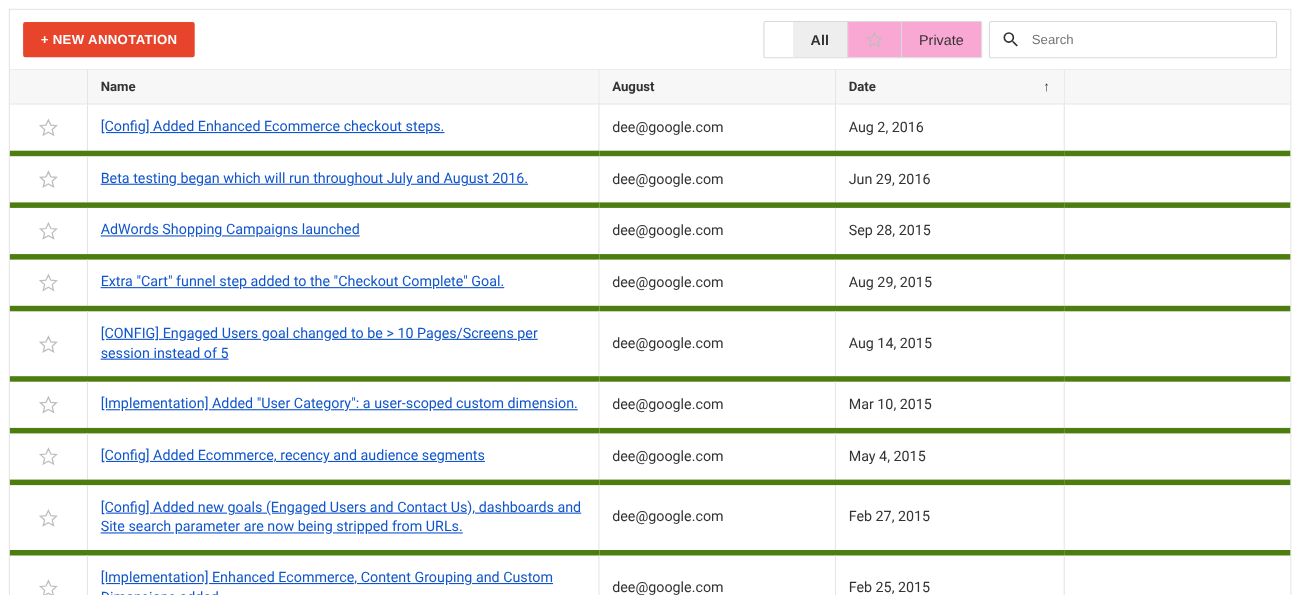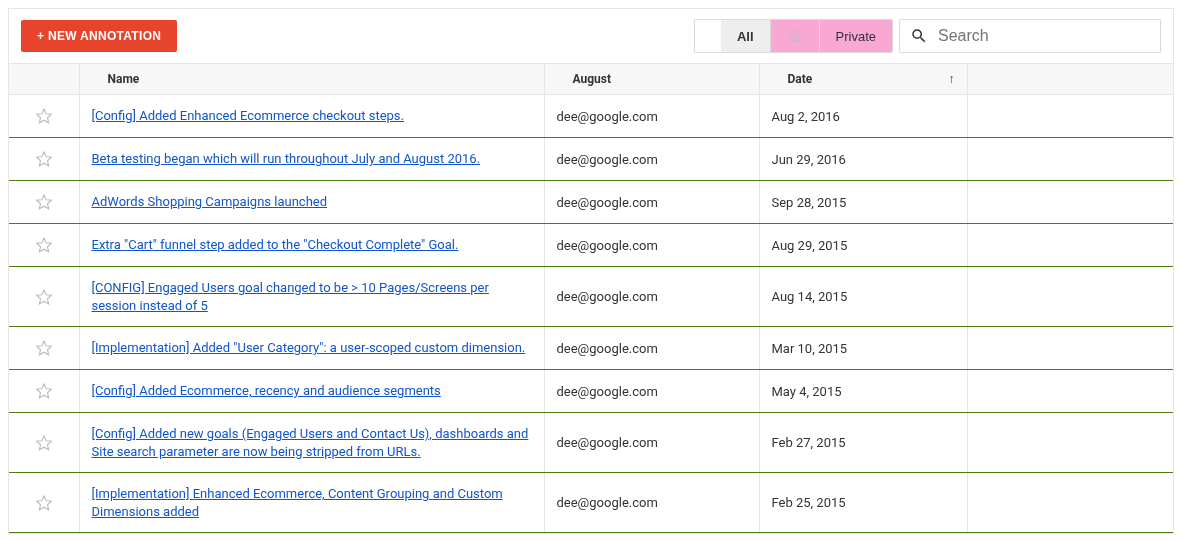--- a/index.html
+++ b/index.html
@@ -62,48 +62,48 @@
     display: inline-flex;
     align-items: center;
     padding: 0 10px;
     height: 34px;
     width: 262px;
   }
   .search-wrap svg { width: 18px; height: 18px; color: #333; flex-shrink: 0; }
   .search-wrap input {
     border: none;
     outline: none;
-    font-size: 16px;
+    font-size: 12px;
     padding-left: 10px;
     width: 100%;
     color: #333;
   }
   .search-wrap input::placeholder { color: #757575; }
 
   table.data {
     width: 100%;
     border-collapse: collapse;
   }
   table.data th {
     background: #f7f7f7;
     border-top: 1px solid #e5e5e5;
     border-bottom: 1px solid #e5e5e5;
     border-right: 1px solid #e5e5e5;
     text-align: left;
     font-weight: 700;
     font-size: 12px;
     color: #333;
-    padding: 8px 28px;
+    padding: 8px 12px;
     position: relative;
   }
   table.data th:last-child { border-right: none; }
   th.sorted { background: #eee; }
   th .sort-arrow { position: absolute; right: 12px; top: 50%; transform: translateY(-50%); font-size: 12px; }
   table.data td {
-    border-bottom: 1px solid #4d7c0f;
+    border-bottom: 5px solid #4d7c0f;
     border-right: 1px solid #e5e5e5;
     padding: 12px 12px;
     vertical-align: middle;
     font-size: 13px;
     color: #333;
   }
   table.data td:last-child { border-right: none; }
   col.col-star { width: 70px; }
   col.col-name { width: 465px; }
   col.col-creator { width: 215px; }

